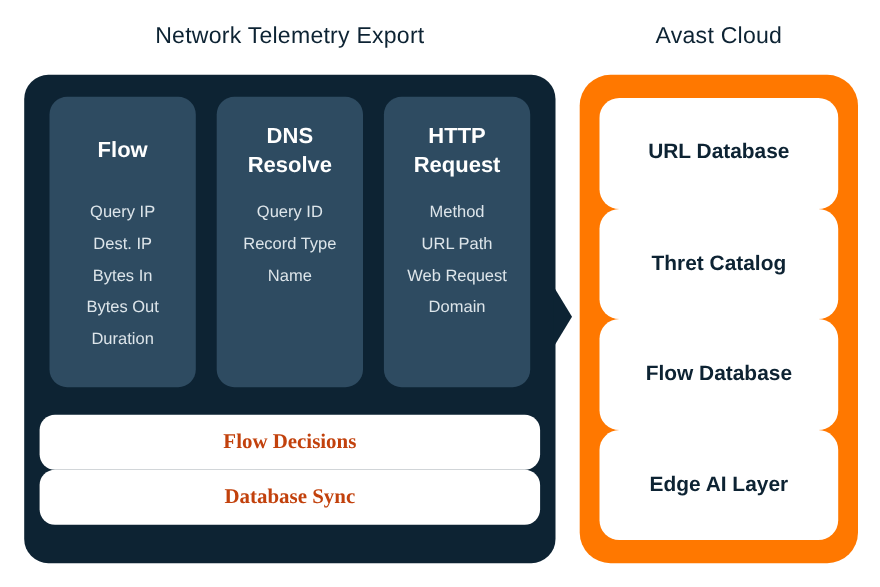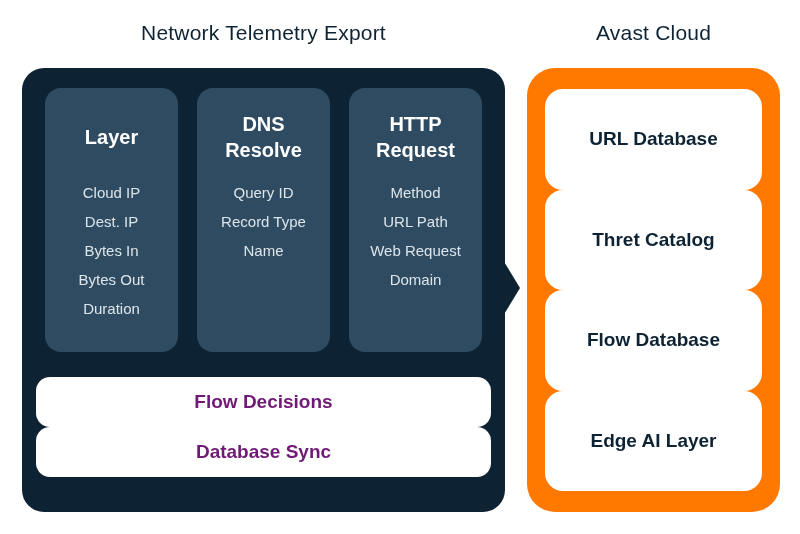--- a/index.html
+++ b/index.html
@@ -56,22 +56,22 @@
     line-height: 29px;
   }
   .tele-item { white-space: normal; }
 
   .wide-bar {
     height: 50px;
     margin: 0 0 0 0;
     background: #ffffff;
     border-radius: 14px;
     display: flex; align-items: center; justify-content: center;
-    color: #701a75;
-    font-size: 19px; font-weight: 700;
+    color: #c2410c;
+    font-size: 19px; font-weight: 700; font-family: Liberation Serif, serif;
   }
   .wide-bar.first  { margin-top: 25px; }
   .wide-bar.second { }
 
   .connector-arrow {
     position: absolute; left: 503px; top: 260px;
     width: 17px; height: 56px;
     background: #0D2333;
     clip-path: polygon(0 0, 100% 50%, 0 100%);
   }
@@ -100,23 +100,23 @@
 
 <div class="canvas">
 
   <div class="panel-title left">Network Telemetry Export</div>
   <div class="panel-title right">Avast Cloud</div>
 
   <div class="telemetry-panel">
     <div class="columns-row">
 
       <div class="tele-column">
-        <div class="tele-heading">Layer</div>
+        <div class="tele-heading">Flow</div>
         <div class="tele-items">
-          <div class="tele-item">Cloud IP</div>
+          <div class="tele-item">Query IP</div>
           <div class="tele-item">Dest. IP</div>
           <div class="tele-item">Bytes In</div>
           <div class="tele-item">Bytes Out</div>
           <div class="tele-item">Duration</div>
         </div>
       </div>
 
       <div class="tele-column">
         <div class="tele-heading">DNS Resolve</div>
         <div class="tele-items">

